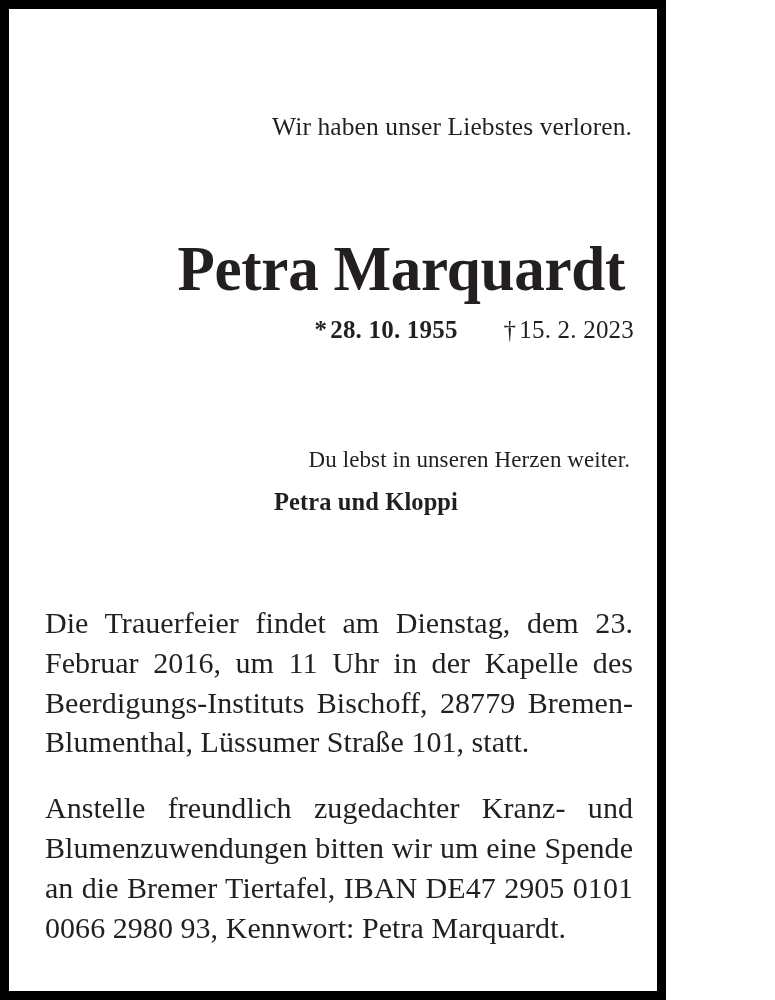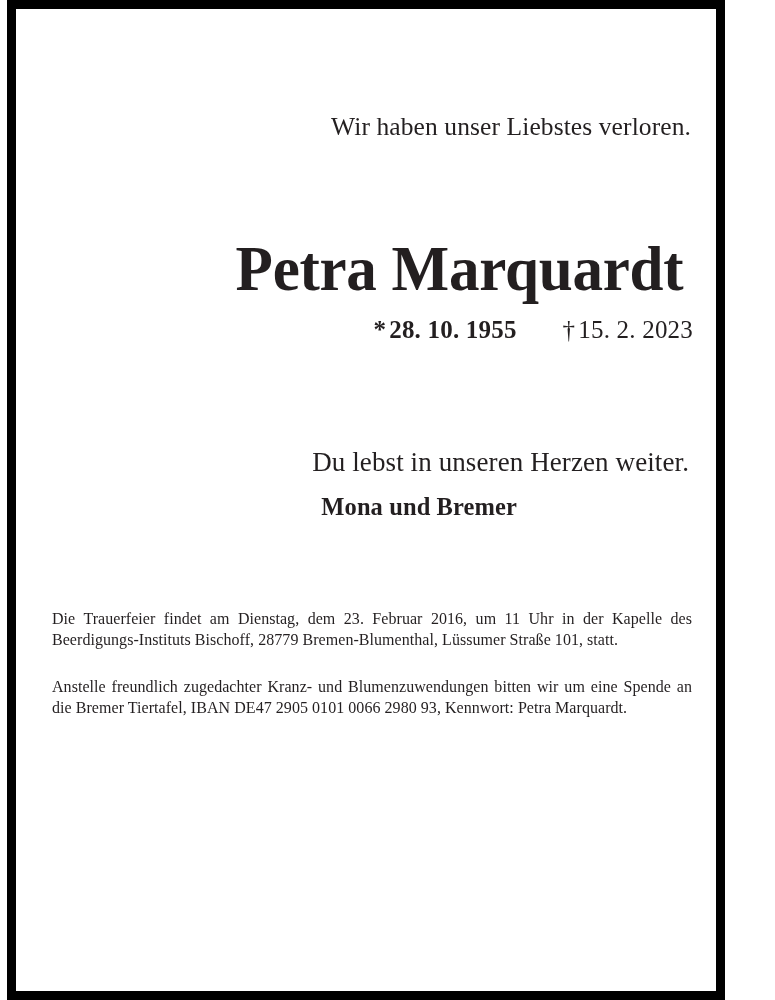--- a/index.html
+++ b/index.html
@@ -10,26 +10,25 @@
     width: 775px;
     height: 1000px;
     background: #ffffff;
     font-family: "Liberation Serif", "DejaVu Serif", serif;
     color: #231f20;
     overflow: hidden;
   }
 
   .obituary-frame {
     box-sizing: border-box;
-    width: 718px;
+    width: 666px;
     height: 1000px;
     border: 9px solid #000000;
     background: #ffffff;
     position: relative;
-    margin-left: 7px;
   }
 
   .obituary-inner {
     box-sizing: border-box;
     width: 100%;
     height: 100%;
     padding: 0 23px 0 27px;
     position: relative;
   }
 
@@ -71,21 +70,21 @@
   .date-birth { margin-right: 46px; font-weight: bold; }
   .date-symbol { padding-right: 3px; }
 
   
   .verse-block {
     text-align: right;
     padding-top: 102px;
     padding-right: 4px;
   }
   .verse-line {
-    font-size: 27px;
+    font-size: 23px;
     line-height: 1.2;
     letter-spacing: 0.1px;
     white-space: nowrap;
   }
   .verse-signature {
     font-size: 24.5px;
     font-weight: 700;
     line-height: 1.2;
     letter-spacing: 0.1px;
     margin-top: 14px;
@@ -93,21 +92,21 @@
     white-space: nowrap;
   }
 
   
   .body-block {
     padding-top: 86px;
     padding-left: 9px;
     padding-right: 1px;
   }
   .body-paragraph {
-    font-size: 16px;
+    font-size: 30px;
     line-height: 1.33;
     text-align: justify;
     text-justify: inter-word;
     letter-spacing: 0.05px;
     margin: 0 0 26px 0;
     hyphens: none;
   }
   .body-paragraph.last-paragraph {
     text-align: left;
     margin-bottom: 0;
@@ -124,21 +123,21 @@
 
     <div class="name-block">
       <div class="deceased-name">Petra Marquardt</div>
       <div class="life-dates">
         <span class="date-birth"><span class="date-symbol">*</span><span>28. 10. 1955</span></span><span class="date-death"><span class="date-symbol">†</span><span>15. 2. 2023</span></span>
       </div>
     </div>
 
     <div class="verse-block">
       <div class="verse-line">Du lebst in unseren Herzen weiter.</div>
-      <div class="verse-signature">Mona und Bremer</div>
+      <div class="verse-signature">Petra und Kloppi</div>
     </div>
 
     <div class="body-block">
       <p class="body-paragraph">Die Trauerfeier findet am Dienstag, dem 23. Februar 2016, um 11 Uhr in der Kapelle des Beerdigungs-Instituts Bischoff, 28779 Bremen-Blumenthal, Lüssumer Straße 101, statt.</p>
       <p class="body-paragraph">Anstelle freundlich zugedachter Kranz- und Blumenzuwendungen bitten wir um eine Spende an die Bremer Tiertafel, IBAN DE47 2905 0101 0066 2980 93, Kennwort: Petra Marquardt.</p>
     </div>
 
   </div>
 </div>
 

